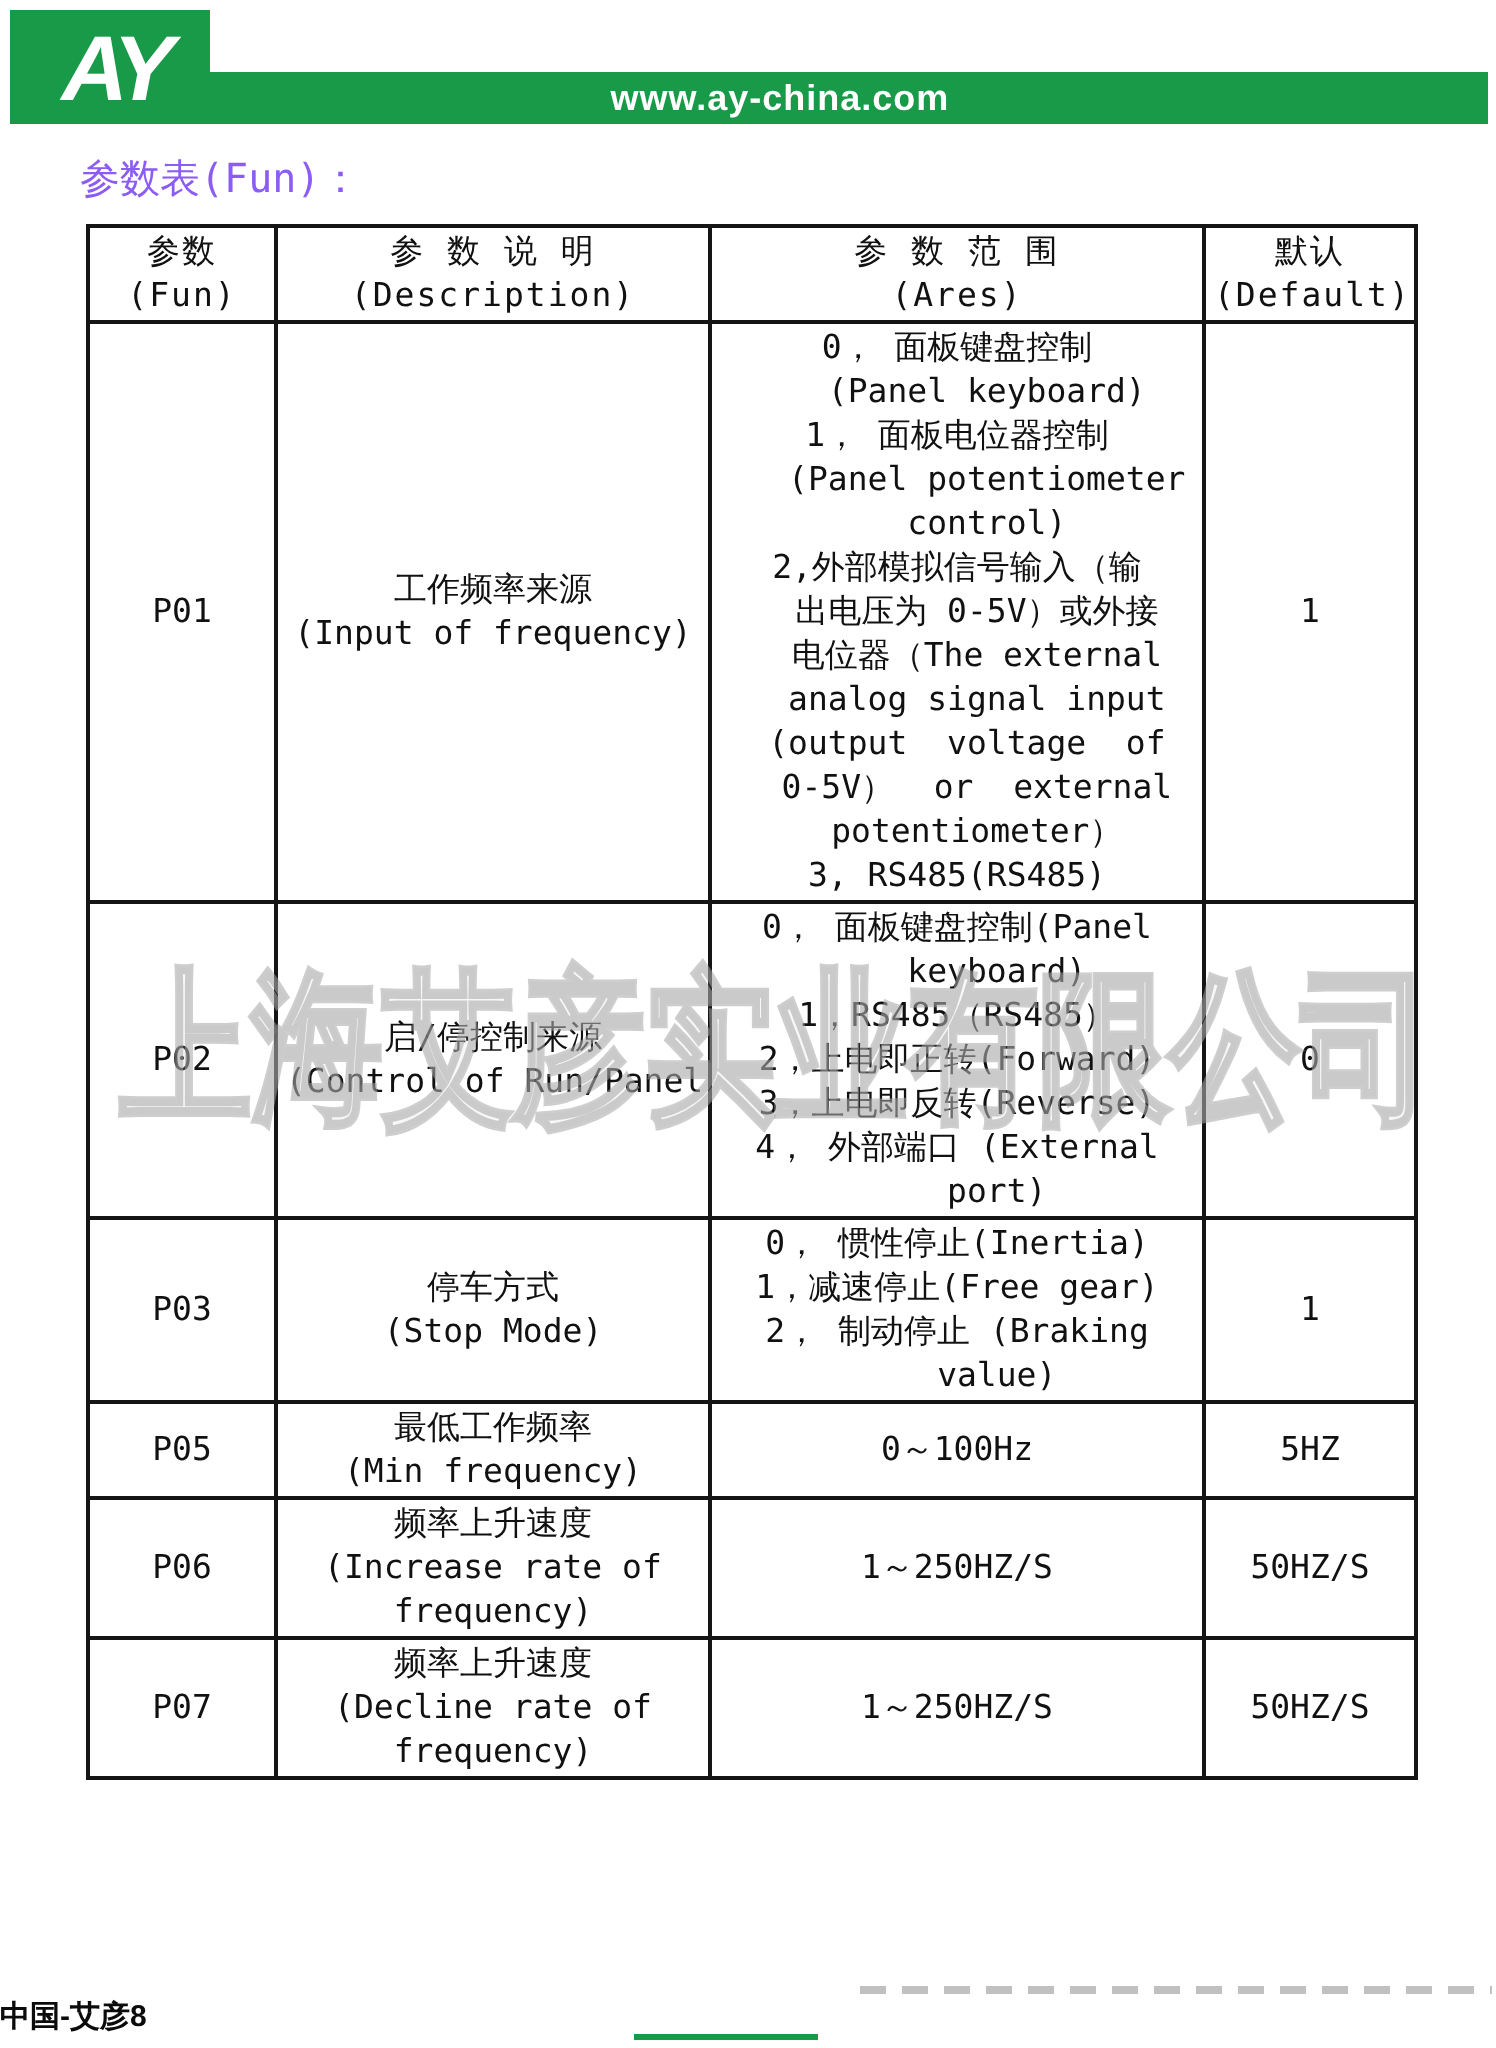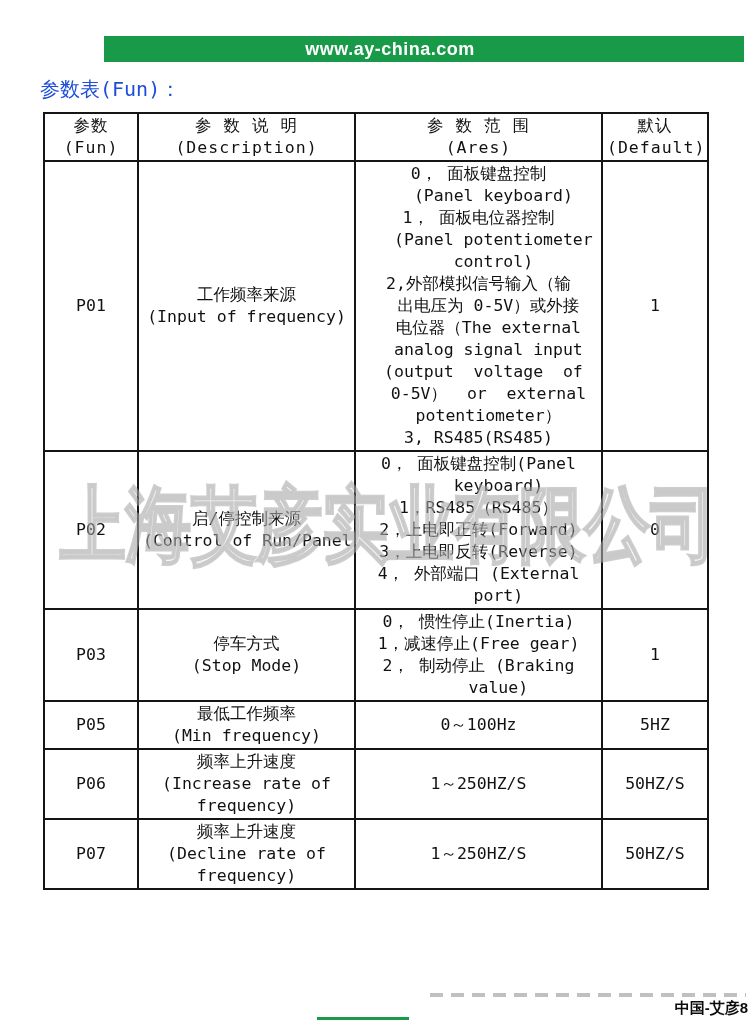--- a/index.html
+++ b/index.html
@@ -24,21 +24,21 @@
   }
   .band .site{
     transform:translateX(-34px);
     color:#ffffff;font-family:"Liberation Sans",sans-serif;
     font-weight:bold;font-size:18px;letter-spacing:0.5px;
   }
 
   
   .doc-title{
     position:absolute;left:40px;top:76px;
-    font-size:20px;color:#1d4ed8;
+    font-size:20px;color:#8b5cf6;
     white-space:pre;
   }
 
   
   table.params{
     position:absolute;left:43px;top:112px;width:664px;
     border-collapse:collapse;table-layout:fixed;
     font-size:16.5px;line-height:22px;padding-left:16px;
   }
   table.params th,table.params td{
@@ -65,33 +65,38 @@
   }
   .wm-dashline{
     position:absolute;left:430px;top:993px;width:316px;height:4px;
     background:repeating-linear-gradient(90deg,#b5b5b5 0 13px,rgba(0,0,0,0) 13px 21px);
     opacity:.85;z-index:6;pointer-events:none;
   }
 
   
   .footer-text{
     position:absolute;left:0;top:999px;width:748px;
-    text-align:right;font-size:15px;font-weight:bold;
+    text-align:left;font-size:15px;font-weight:bold;
     font-family:"Liberation Sans",sans-serif;color:#0b0b0b;z-index:7;
   }
   .footer-underline{
     position:absolute;left:317px;top:1017px;width:92px;height:3px;
     background:var(--brand,#189A48);z-index:7;
   }
 </style>
 </head>
 <body>
 
 <div class="page" style="--brand: #189A48;">
 
+  <div class="logo-block">
+    <svg width="100" height="57" viewBox="0 0 100 57">
+      <text x="52" y="45" text-anchor="middle" font-family="Liberation Sans, sans-serif" font-size="46" font-weight="bold" font-style="italic" letter-spacing="-4" fill="#ffffff">AY</text>
+    </svg>
+  </div>
   <div class="band">
     <span class="site">www.ay-china.com</span>
   </div>
 
   <div class="doc-title">参数表(Fun)：</div>
 
   <table class="params">
     <colgroup>
       <col style="width:94px">
         <col style="width:217px">

